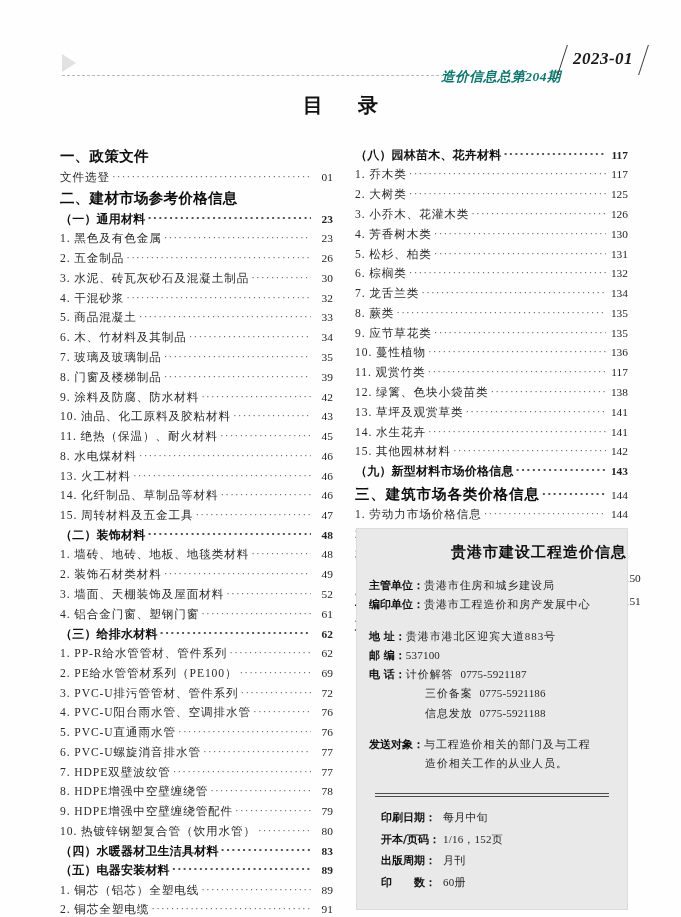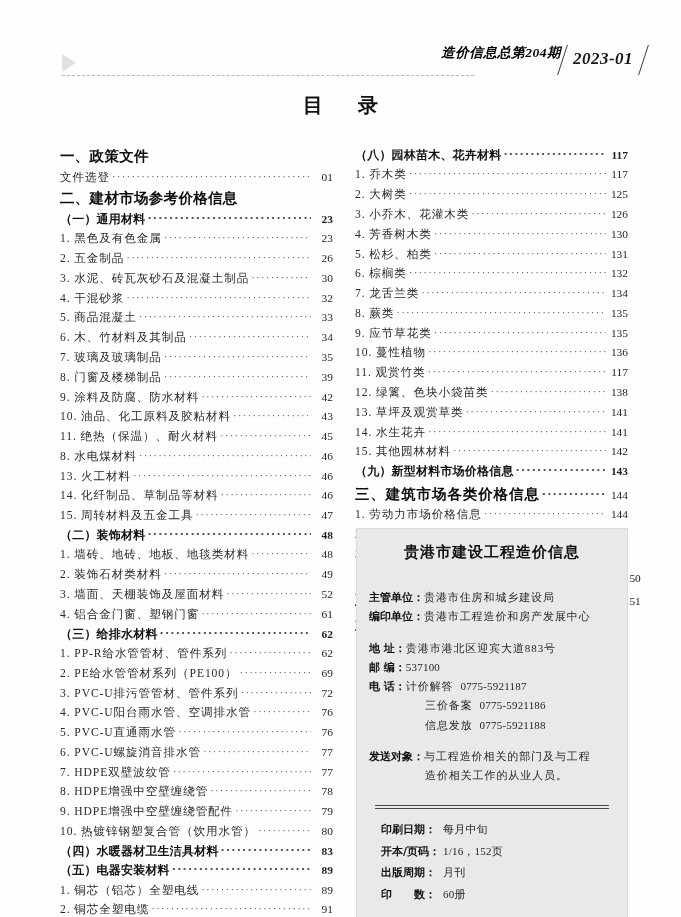--- a/index.html
+++ b/index.html
@@ -38,26 +38,26 @@
   .hdr-rule {
     position: absolute;
     left: 62px;
     top: 31px;
     width: 412px;
     border-top: 1px dashed #b9b9b9;
   }
   .hdr-issue {
     position: absolute;
     right: 120px;
-    top: 0;
+    top: 24px;
     font-family: "Liberation Serif", serif;
     font-style: italic;
     font-weight: bold;
     font-size: 13.5px;
-    color: #000000;
+    color: #0f766e;
     letter-spacing: 0.5px;
     white-space: nowrap;
   }
   .hdr-date-wrap {
     position: absolute;
     right: 35px;
     top: 1px;
     width: 86px;
     height: 30px;
   }
@@ -177,27 +177,27 @@
     position: absolute;
     left: 356px;
     top: 528px;
     width: 272px;
     background: #e9e9e9;
     box-sizing: border-box;
     padding: 14px 0 0 0;
     border: 1px solid #dcdcdc;
   }
   .ic-title {
-    text-align: center;
+    text-align: right;
     font-family: "DejaVu Sans", "Liberation Sans", sans-serif;
     font-weight: bold;
     font-size: 15px;
     color: #111;
     letter-spacing: 1px;
-    margin-bottom: 26px;
+    margin-bottom: 14px;
   }
   .ic-body { padding: 0 20px 10px 12px; }
   .ic-line {
     display: flex;
     font-size: 11px;
     line-height: 1.75;
     color: #262626;
   }
   .ic-key {
     font-family: "DejaVu Sans", "Liberation Sans", sans-serif;

